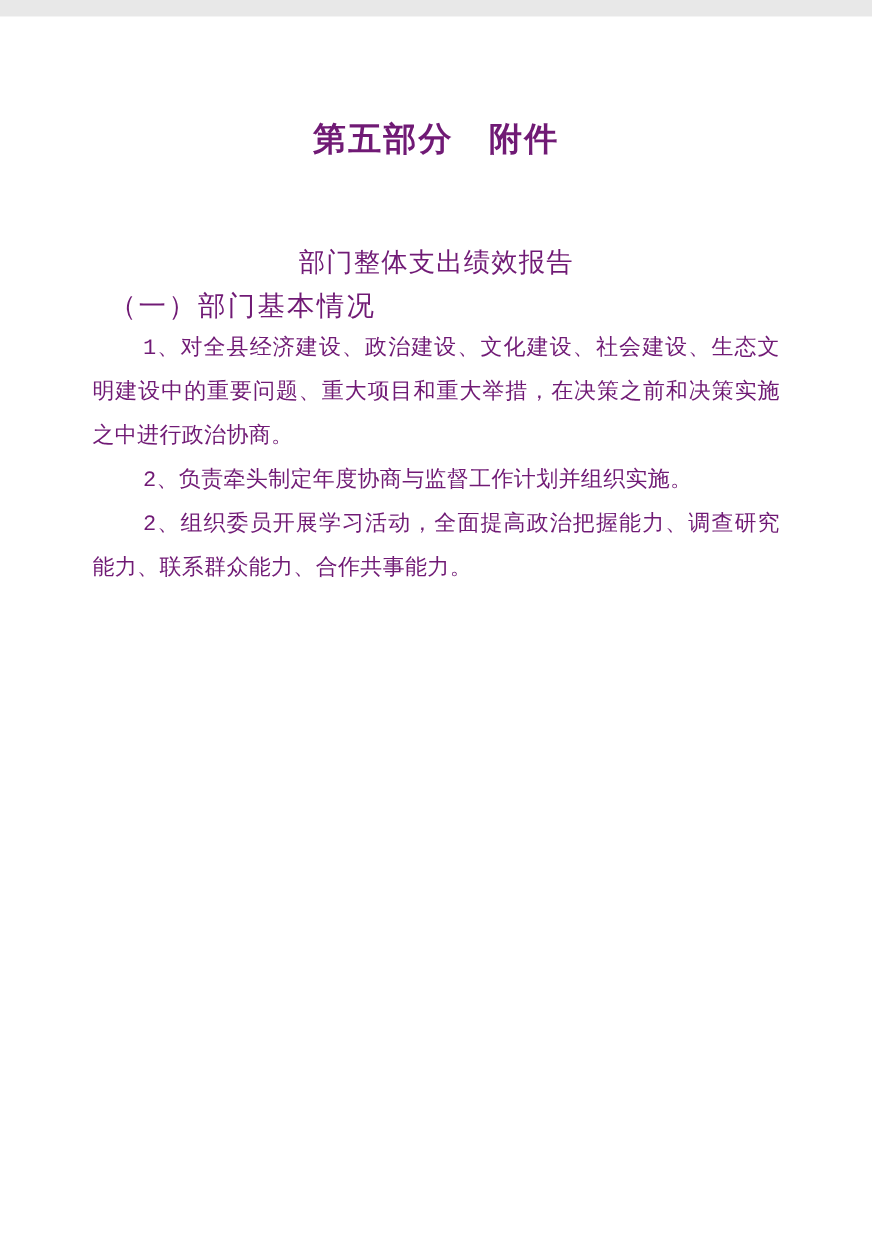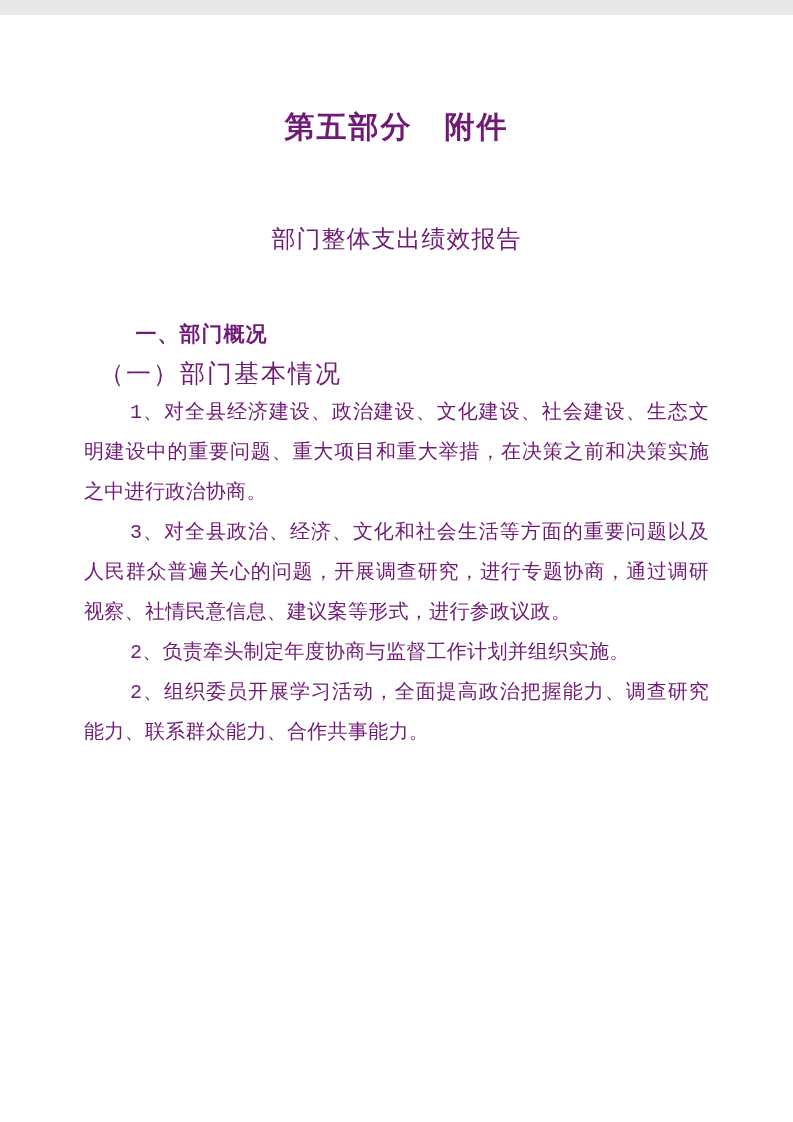--- a/index.html
+++ b/index.html
@@ -67,23 +67,21 @@
 </head>
 <body>
 
 <div class="page">
   <div class="content">
 
     <div class="part-title">第五部分　附件</div>
 
     <div class="report-title">部门整体支出绩效报告</div>
 
-    <div class="section-heading">一、部门概况</div>
 
     <div class="subsection-heading">（一）部门基本情况</div>
 
     <p class="body-para">1、对全县经济建设、政治建设、文化建设、社会建设、生态文明建设中的重要问题、重大项目和重大举措，在决策之前和决策实施之中进行政治协商。</p>
-    <p class="body-para">3、对全县政治、经济、文化和社会生活等方面的重要问题以及人民群众普遍关心的问题，开展调查研究，进行专题协商，通过调研视察、社情民意信息、建议案等形式，进行参政议政。</p>
     <p class="body-para">2、负责牵头制定年度协商与监督工作计划并组织实施。</p>
     <p class="body-para">2、组织委员开展学习活动，全面提高政治把握能力、调查研究能力、联系群众能力、合作共事能力。</p>
 
   </div>
 </div>
 
 </body></html>

